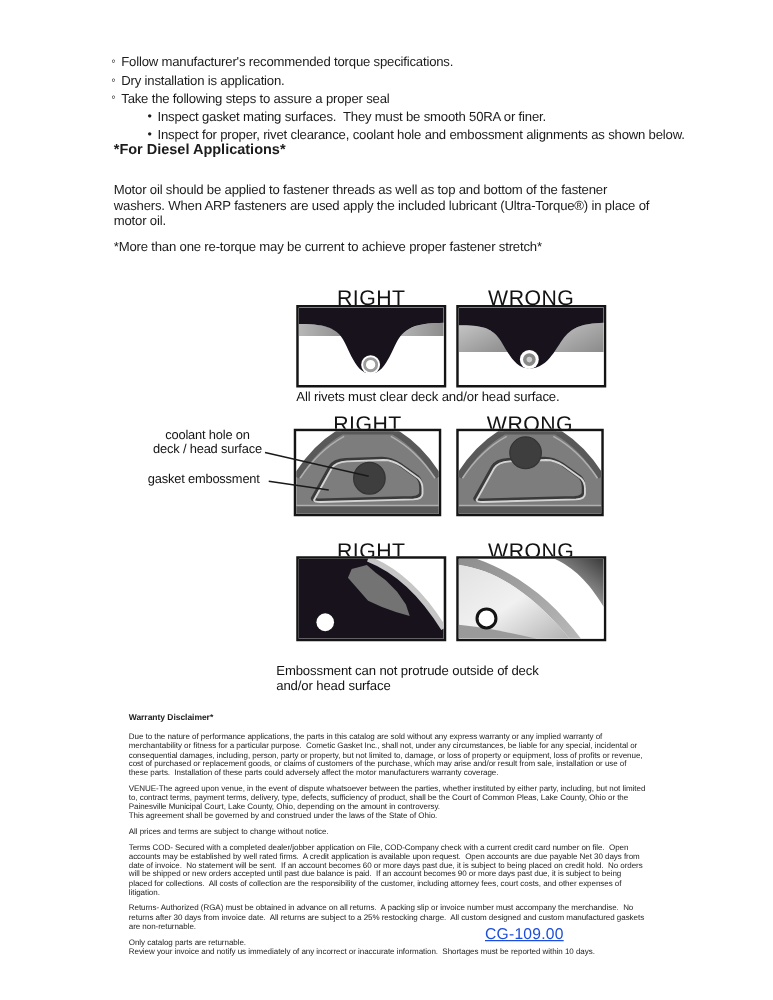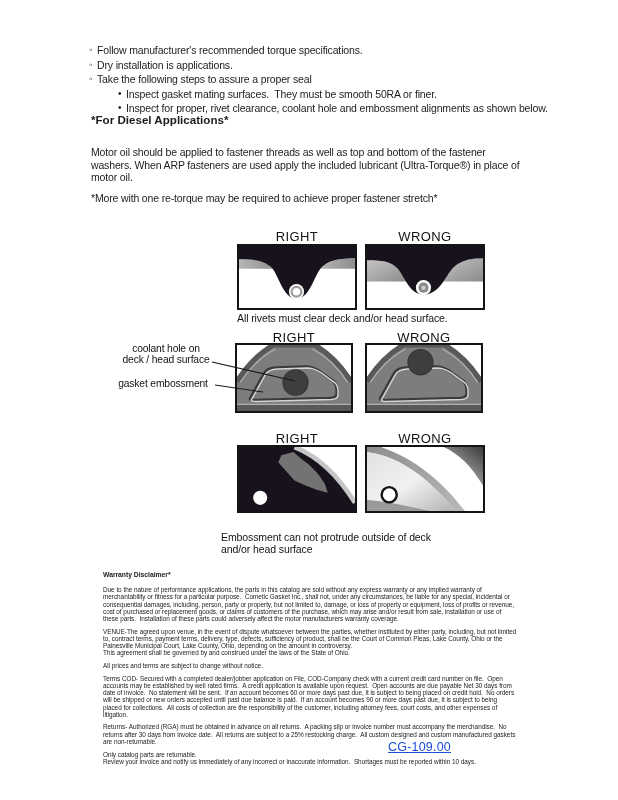--- a/index.html
+++ b/index.html
@@ -18,21 +18,21 @@
   .bullets{left:89px;top:43px;width:460px;font-size:10.5px;letter-spacing:-0.15px;}
   .b-row{display:flex;line-height:14.5px;}
   .b-row.sub{margin-left:29px;}
   .b-marker{width:8px;flex:0 0 8px;font-size:10px;}
   .b-text{flex:1;}
 
   .diesel{left:91px;top:114px;width:436px;font-size:10.5px;letter-spacing:-0.15px;line-height:12.4px;}
   .diesel h2{font-size:11.6px;font-weight:bold;margin:0 0 20px 0;letter-spacing:0;}
   .diesel p{margin:0 0 8px 0;}
 
-  .fig-label{font-size:13px;letter-spacing:0.4px;text-align:center;color:#121212;}
+  .fig-label{font-size:17px;letter-spacing:0.4px;text-align:center;color:#121212;}
   .fig-caption{font-size:10.5px;letter-spacing:-0.1px;line-height:12px;color:#141414;}
   .panel{box-sizing:border-box;border:2.5px solid #141414;background:#fff;}
   .panel svg{display:block;width:100%;height:100%;}
 
   .side-label{font-size:10.3px;letter-spacing:-0.15px;line-height:11.2px;text-align:center;color:#141414;}
 
   .disclaimer{left:103px;top:571px;width:414px;font-size:6.4px;line-height:7.2px;letter-spacing:-0.03px;color:#222;}
   .disclaimer .d-head{font-weight:bold;font-size:6.8px;margin:0 0 8px 0;}
   .disclaimer p{margin:0 0 5.5px 0;}
 
@@ -46,40 +46,40 @@
 <div class="page">
 
 
   <div class="abs bullets">
     <div class="b-row">
       <span class="b-marker">◦</span>
       <span class="b-text pre">Follow manufacturer's recommended torque specifications.</span>
     </div>
     <div class="b-row">
       <span class="b-marker">◦</span>
-      <span class="b-text pre">Dry installation is applications.</span>
+      <span class="b-text pre">Dry installation is application.</span>
     </div>
     <div class="b-row">
       <span class="b-marker">◦</span>
       <span class="b-text pre">Take the following steps to assure a proper seal</span>
     </div>
     <div class="b-row sub">
       <span class="b-marker">•</span>
       <span class="b-text pre">Inspect gasket mating surfaces.  They must be smooth 50RA or finer.</span>
     </div>
     <div class="b-row sub">
       <span class="b-marker">•</span>
       <span class="b-text pre">Inspect for proper, rivet clearance, coolant hole and embossment alignments as shown below.</span>
     </div>
   </div>
 
   <div class="abs diesel">
     <h2>*For Diesel Applications*</h2>
     <p class="pre">Motor oil should be applied to fastener threads as well as top and bottom of the fastener washers. When ARP fasteners are used apply the included lubricant (Ultra-Torque®) in place of motor oil.</p>
-    <p class="pre">*More with one re-torque may be required to achieve proper fastener stretch*</p>
+    <p class="pre">*More than one re-torque may be current to achieve proper fastener stretch*</p>
   </div>
 
   <div class="abs fig-label" style="left:237px;top:229px;width:120px;">RIGHT</div>
   <div class="abs fig-label" style="left:365px;top:229px;width:120px;">WRONG</div>
 
   <div class="abs panel" style="left:237px;top:244px;width:120px;height:66px;">
     <svg viewBox="0 0 115 61" preserveAspectRatio="none">
       <defs>
         <linearGradient id="w1" x1="0" y1="0" x2="1" y2="0">
           <stop offset="0" stop-color="#b7b7b7"></stop>

